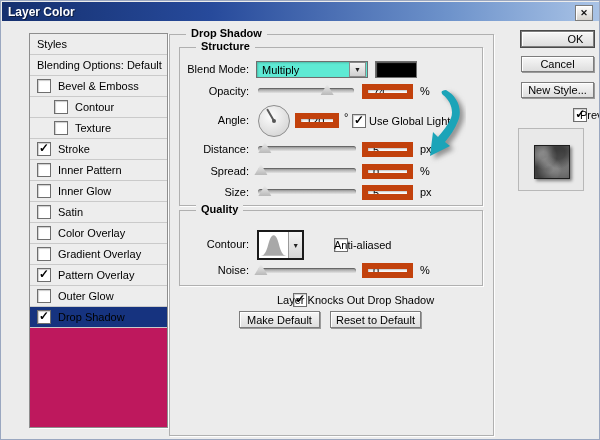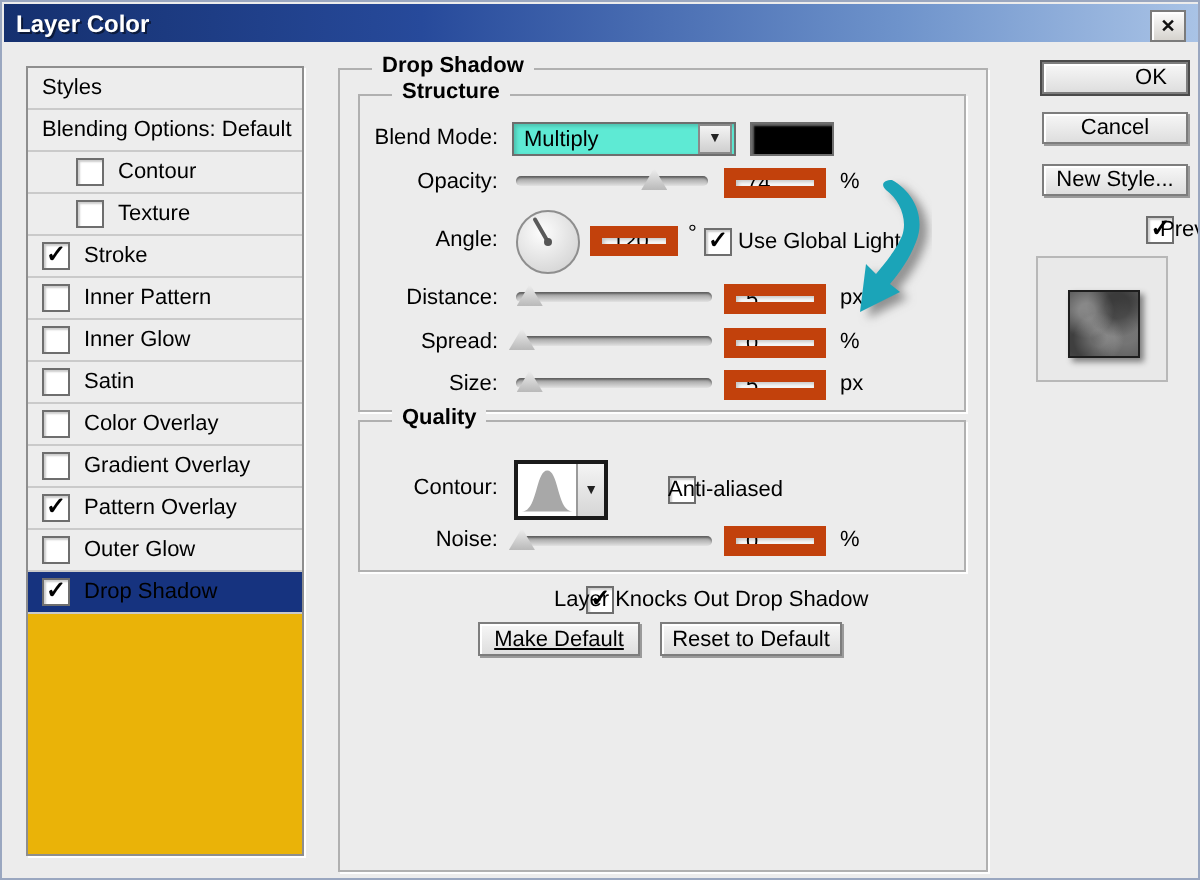--- a/index.html
+++ b/index.html
@@ -11,21 +11,21 @@
   #titlebar{left:1px;top:1px;width:597px;height:19px;
     background:linear-gradient(90deg,#15306f 0%,#274a9b 35%,#6e93cb 75%,#a9c3e6 100%);
     display:flex;align-items:center;}
   #titletext{color:#fff;font-weight:bold;font-size:12px;padding-left:6px;
     text-shadow:1px 1px 0 rgba(0,0,0,.5);}
   #closebtn{position:absolute;right:6px;top:3px;width:16px;height:14px;
     background:linear-gradient(#fdfdfd,#d6d3ce);border:1px solid #7b7b7b;
     box-shadow:inset 1px 1px 0 #fff;display:flex;align-items:center;justify-content:center;
     font-size:9px;font-weight:bold;color:#111;line-height:1;}
   
-  #styleslist{left:12px;top:32px;width:139px;height:395px;background:#eab308;
+  #styleslist{left:28px;top:32px;width:139px;height:395px;background:#be185d;
     border:1px solid #8e8e8e;box-shadow:1px 1px 0 #fff;box-sizing:border-box;}
   .srow{height:21px;display:flex;align-items:center;padding-left:7px;
     border-bottom:1px solid #cacaca;background:#ededed;box-sizing:border-box;}
   .srow.header{font-size:11px;}
   .srow.indent{padding-left:24px;}
   .srow.sel{color:#000;}
   .slabel{white-space:nowrap;}
   
   .cb{display:inline-block;width:12px;height:12px;background:#fff;
     border:1px solid #6e6e6e;box-shadow:inset 1px 1px 1px rgba(0,0,0,.2);
@@ -99,20 +99,24 @@
     <span id="closebtn">✕</span>
   </div>
 
   
   <div id="styleslist" class="abs">
     <div class="srow header">
       <span class="slabel">Styles</span>
     </div>
     <div class="srow">
       <span class="slabel">Blending Options: Default</span>
+    </div>
+    <div class="srow">
+      <span class="cb"></span>
+      <span class="slabel">Bevel &amp; Emboss</span>
     </div>
     <div class="srow indent">
       <span class="cb"></span>
       <span class="slabel">Contour</span>
     </div>
     <div class="srow indent">
       <span class="cb"></span>
       <span class="slabel">Texture</span>
     </div>
     <div class="srow">
@@ -243,21 +247,21 @@
     <div class="thumb" style="left: 3%;"></div>
   </div>
   <input class="vbox abs" style="left: 361px; top: 262px; width: 51px; height: 15px;" value="0">
   <div class="unit abs" style="left:419px;top:263px;">%</div>
 
   
   <span class="cb lone abs checked" style="left:258px;top:292px;"></span>
   <div class="abs" style="left:276px;top:293px;">Layer Knocks Out Drop Shadow</div>
 
   
-  <div class="btn abs" style="left:238px;top:310px;width:81px;height:17px;text-decoration:underline;">Make Default</div>
+  <div class="btn abs" style="left:238px;top:310px;width:81px;height:17px;">Make Default</div>
   <div class="btn abs" style="left:329px;top:310px;width:91px;height:17px;">Reset to Default</div>
 
   
   <div class="btn default abs" style="left:520px;top:30px;width:73px;height:16px;">OK</div>
   <div class="btn abs" style="left:520px;top:55px;width:73px;height:16px;">Cancel</div>
   <div class="btn abs" style="left:520px;top:81px;width:73px;height:16px;">New Style...</div>
   <span class="cb lone abs checked" style="left:521px;top:107px;"></span>
   <div class="abs" style="left:538px;top:108px;padding-left:41px;">Preview</div>
   <div id="previewbox" class="abs" style="left:517px;top:127px;width:66px;height:63px;">
     <div id="previewinner"></div>

